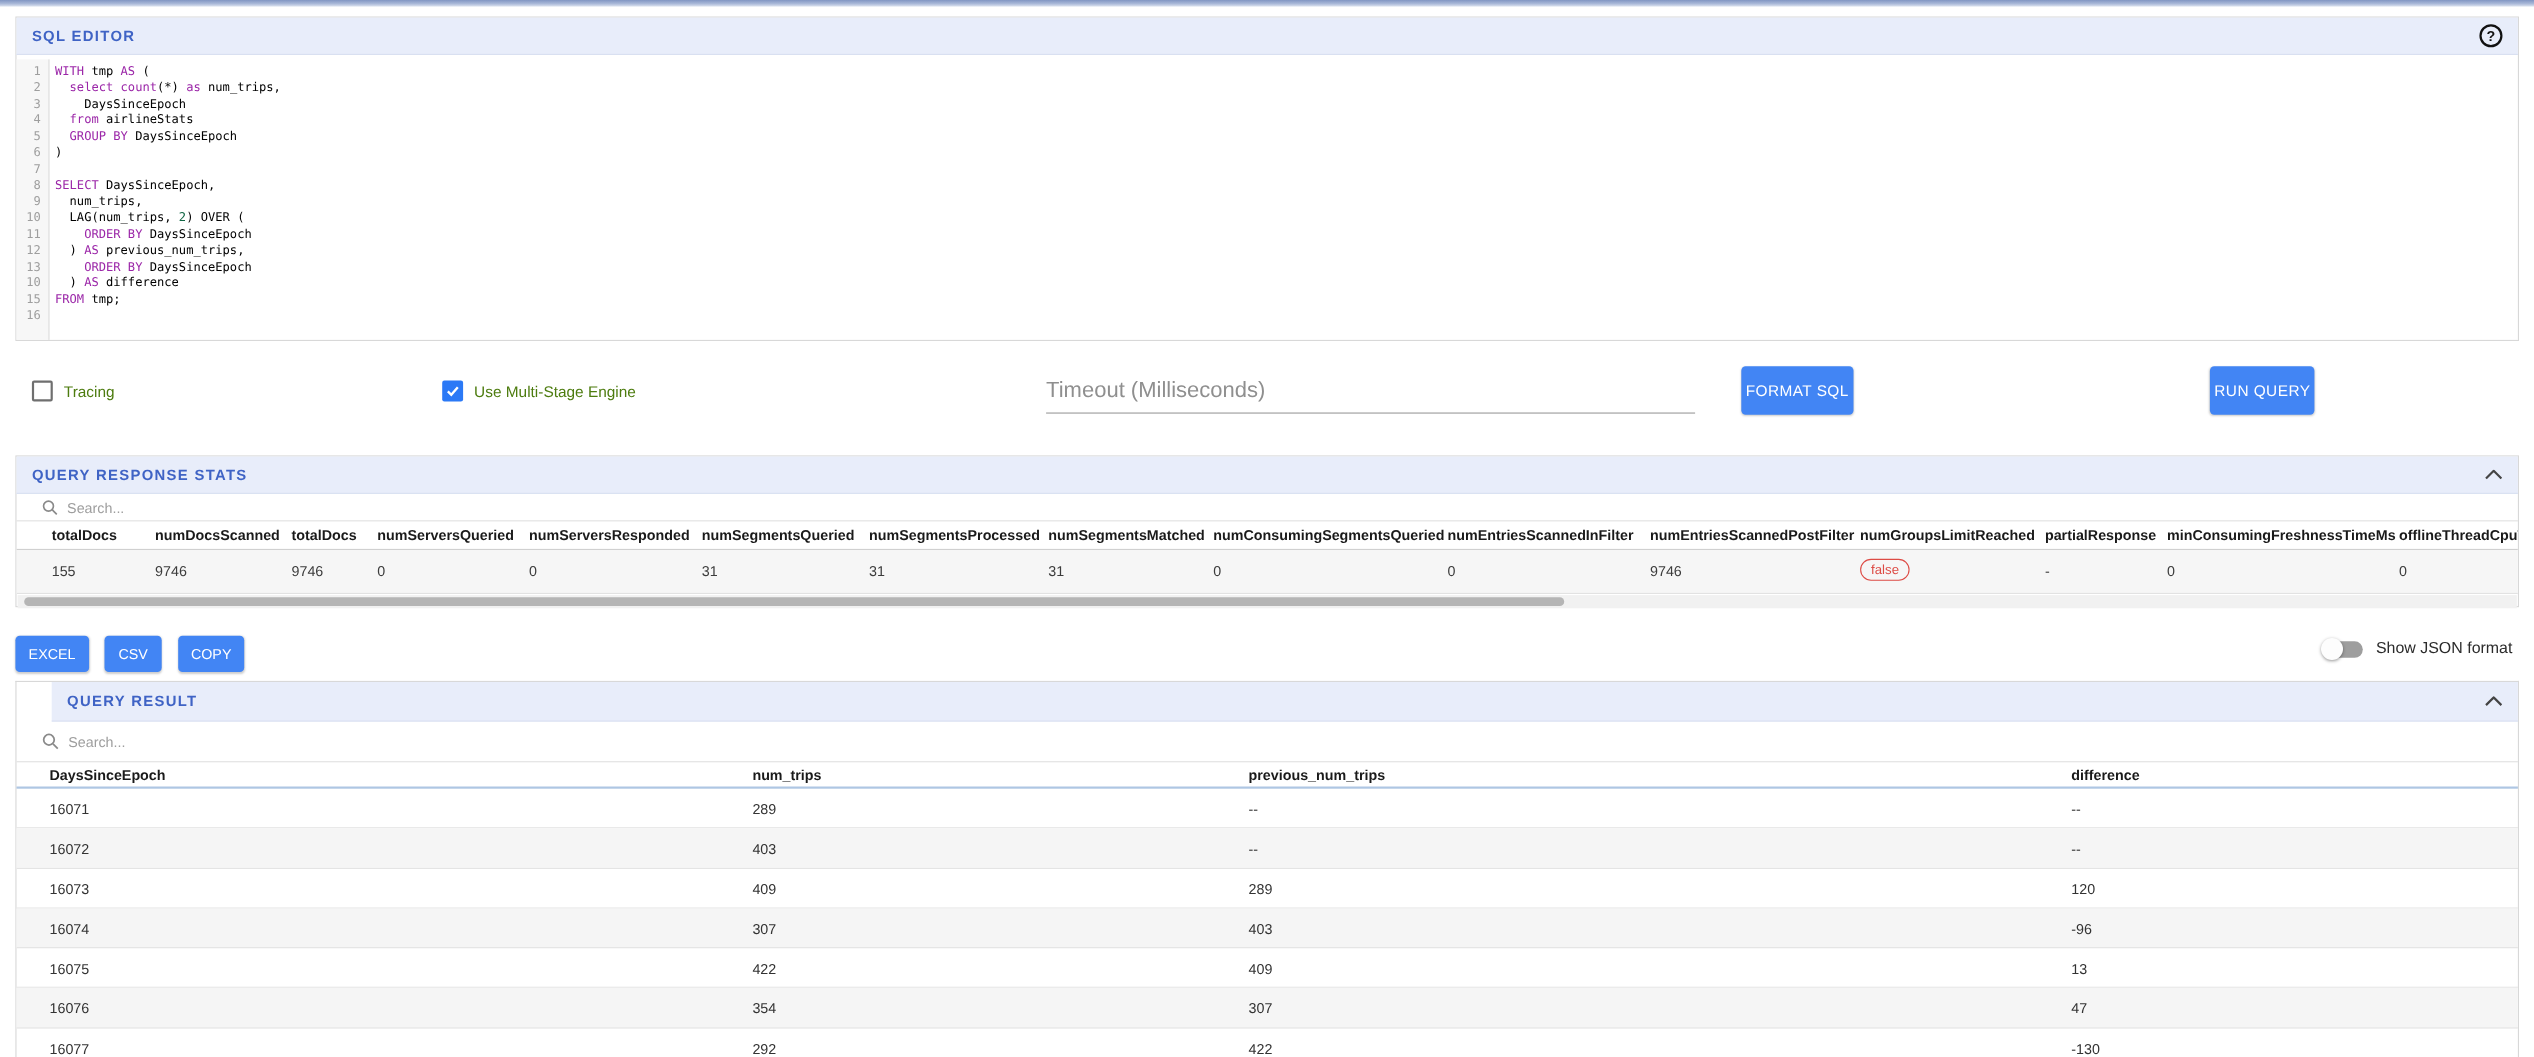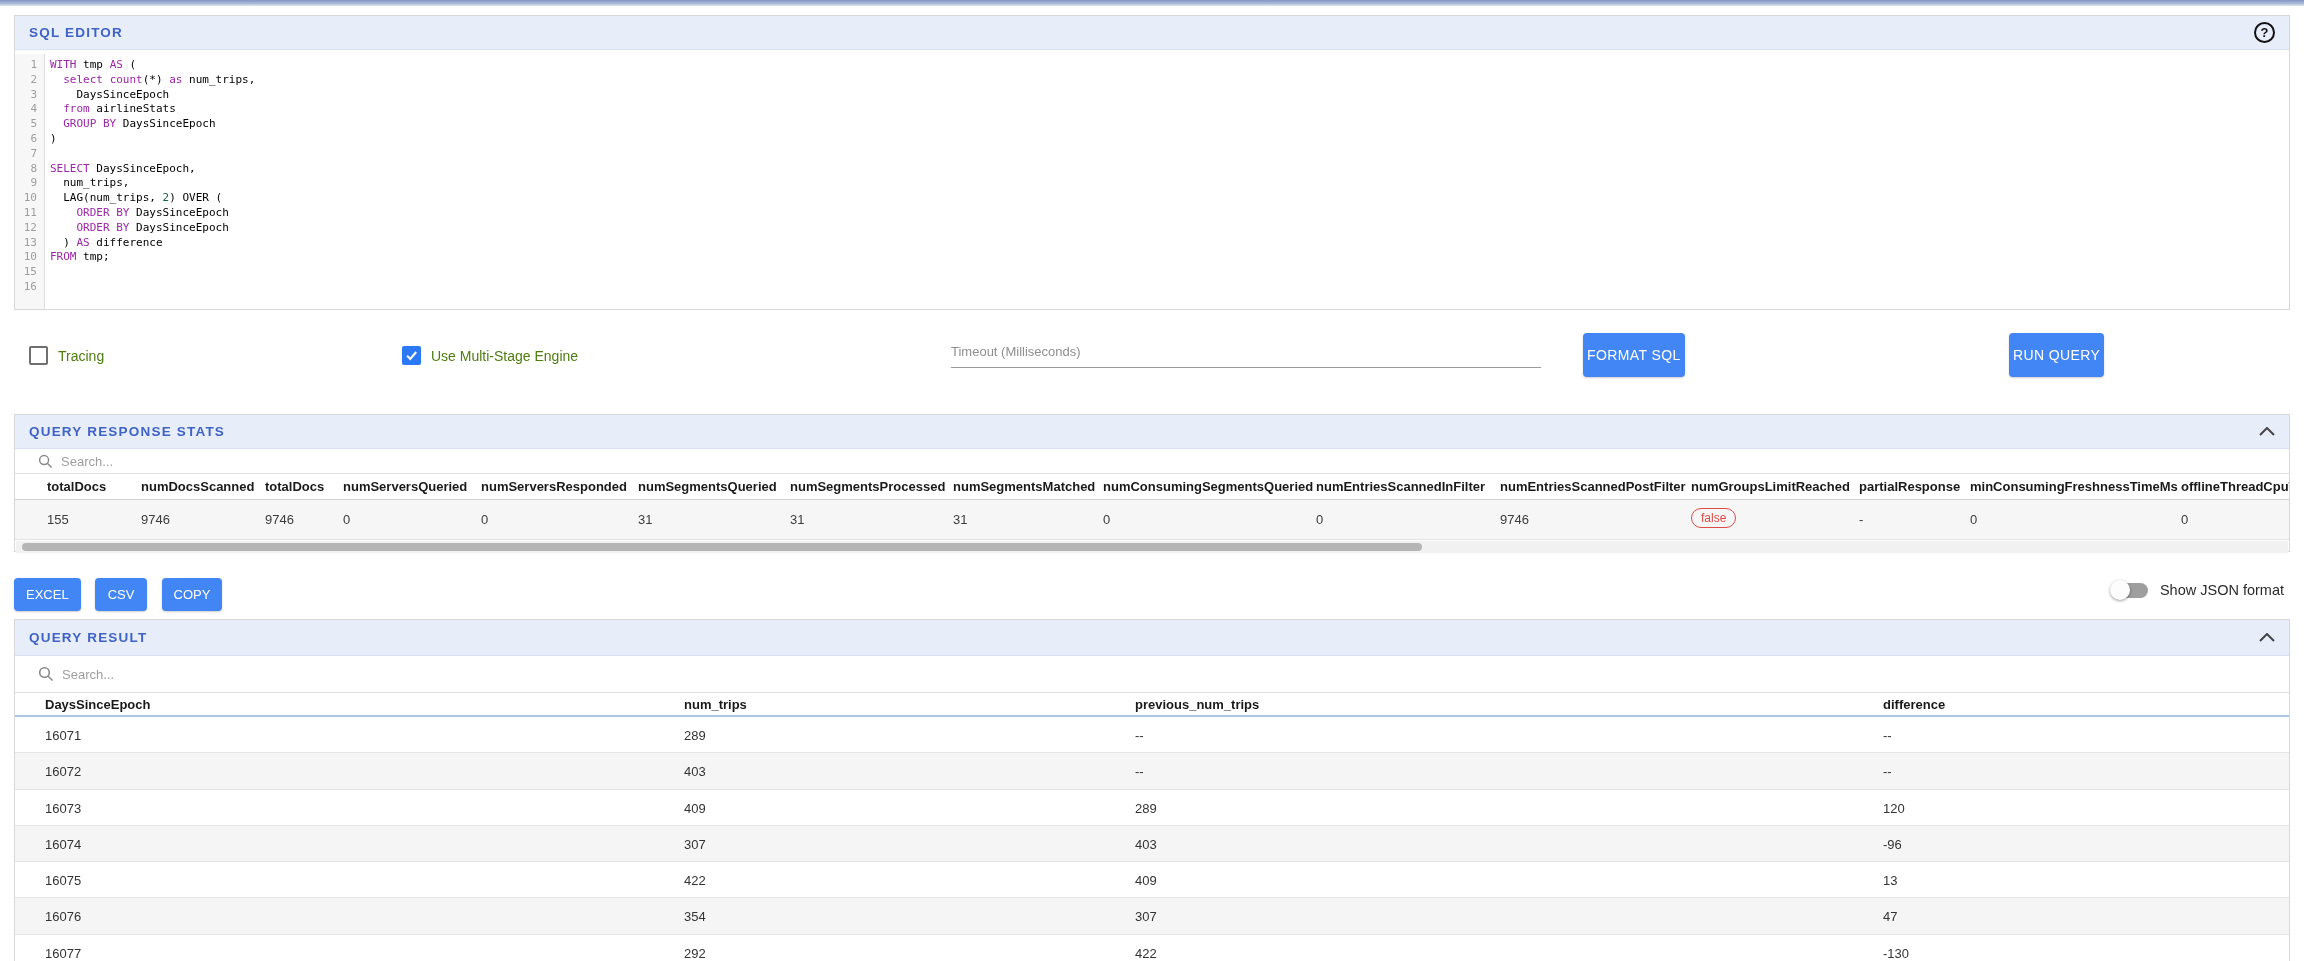--- a/index.html
+++ b/index.html
@@ -39,21 +39,21 @@
   
   .controls { position:absolute; left:14px; top:330px; width:2276px; height:50px; }
   .cb-group { position:absolute; display:flex; align-items:center; top:16px; }
   .cb-box { width:19px; height:19px; border:2px solid #6f6f6f; border-radius:2px;
             background:#fff; cursor:pointer; }
   .cb-box.checked { border:0; background:#2b79f6; display:flex;
                     align-items:center; justify-content:center; }
   .cb-label { margin-left:10px; font-size:14px; color:#4d7c0f; }
   .timeout-wrap { position:absolute; left:937px; top:8px; width:590px; }
   .timeout-input { width:100%; border:0; outline:none; border-bottom:1px solid #9a9a9a;
-    font-size:13px; padding:6px 0 8px 0; color:#333; background:transparent;
+    font-size:20px; padding:6px 0 8px 0; color:#333; background:transparent;
     font-family:"Liberation Sans", sans-serif; }
   .timeout-input::placeholder { color:#8f8f8f; }
   .btn-primary { position:absolute; top:3px; height:44px; background:#4285f4;
     color:#fff; border:0; border-radius:4px; font-size:14px; letter-spacing:.4px;
     padding:0 4px; cursor:pointer; font-family:"Liberation Sans", sans-serif;
     box-shadow:0 1px 2px rgba(0,0,0,.2); }
   #format-btn { left:1569px; }
   #run-btn { left:1995px; }
 
   
@@ -87,21 +87,21 @@
   .json-toggle-wrap { position:absolute; right:6px; top:4px; display:flex;
                       align-items:center; }
   .switch { width:35px; height:15px; background:#9e9e9e; border-radius:8px;
             position:relative; margin-right:12px; cursor:pointer; }
   .switch .knob { position:absolute; left:-3px; top:-3px; width:20px; height:20px;
     border-radius:50%; background:#fdfdfd; box-shadow:0 1px 3px rgba(0,0,0,.4); }
   .json-toggle-label { font-size:14.5px; color:#2b2b2b; }
 
   
   #result-card { top:619px; height:342px; border-bottom:0; }
-  #result-card .card-band { height:36px; }
+  #result-card .card-band { height:36px;margin-left:32px; }
   #result-card .search-row { height:37px; }
   .res-hrow { position:relative; height:24px; border-bottom:2px solid #aec6e3; }
   .res-h { position:absolute; top:4px; font-size:13px; font-weight:bold; color:#1a1a1a; }
   .res-row { position:relative; height:36.3px; border-bottom:1px solid #e4e4e4; }
   .res-row.alt { background:#f5f5f5; }
   .res-c { position:absolute; top:11px; font-size:13px; color:#333; }
 
   .chev { cursor:pointer; display:flex; align-items:center; }
 </style>
 </head>
@@ -139,20 +139,21 @@
         <div class="cl"><span class="tok-p">  </span><span class="tok-k">select</span><span class="tok-p"> </span><span class="tok-k">count</span><span class="tok-p">(*) </span><span class="tok-k">as</span><span class="tok-p"> num_trips,</span></div>
         <div class="cl"><span class="tok-p">    DaysSinceEpoch</span></div>
         <div class="cl"><span class="tok-p">  </span><span class="tok-k">from</span><span class="tok-p"> airlineStats</span></div>
         <div class="cl"><span class="tok-p">  </span><span class="tok-k">GROUP BY</span><span class="tok-p"> DaysSinceEpoch</span></div>
         <div class="cl"><span class="tok-p">)</span></div>
         <div class="cl"></div>
         <div class="cl"><span class="tok-k">SELECT</span><span class="tok-p"> DaysSinceEpoch,</span></div>
         <div class="cl"><span class="tok-p">  num_trips,</span></div>
         <div class="cl"><span class="tok-p">  LAG(num_trips, </span><span class="tok-n">2</span><span class="tok-p">) OVER (</span></div>
         <div class="cl"><span class="tok-p">    </span><span class="tok-k">ORDER BY</span><span class="tok-p"> DaysSinceEpoch</span></div>
+        <div class="cl"><span class="tok-p">  ) </span><span class="tok-k">AS</span><span class="tok-p"> previous_num_trips,</span></div>
         <div class="cl"><span class="tok-p">    </span><span class="tok-k">ORDER BY</span><span class="tok-p"> DaysSinceEpoch</span></div>
         <div class="cl"><span class="tok-p">  ) </span><span class="tok-k">AS</span><span class="tok-p"> difference</span></div>
         <div class="cl"><span class="tok-k">FROM</span><span class="tok-p"> tmp;</span></div>
       </div>
   </div>
 </div>
 
 <div class="controls">
   <div class="cb-group" style="left:15px;">
     <span class="cb-box"></span>

